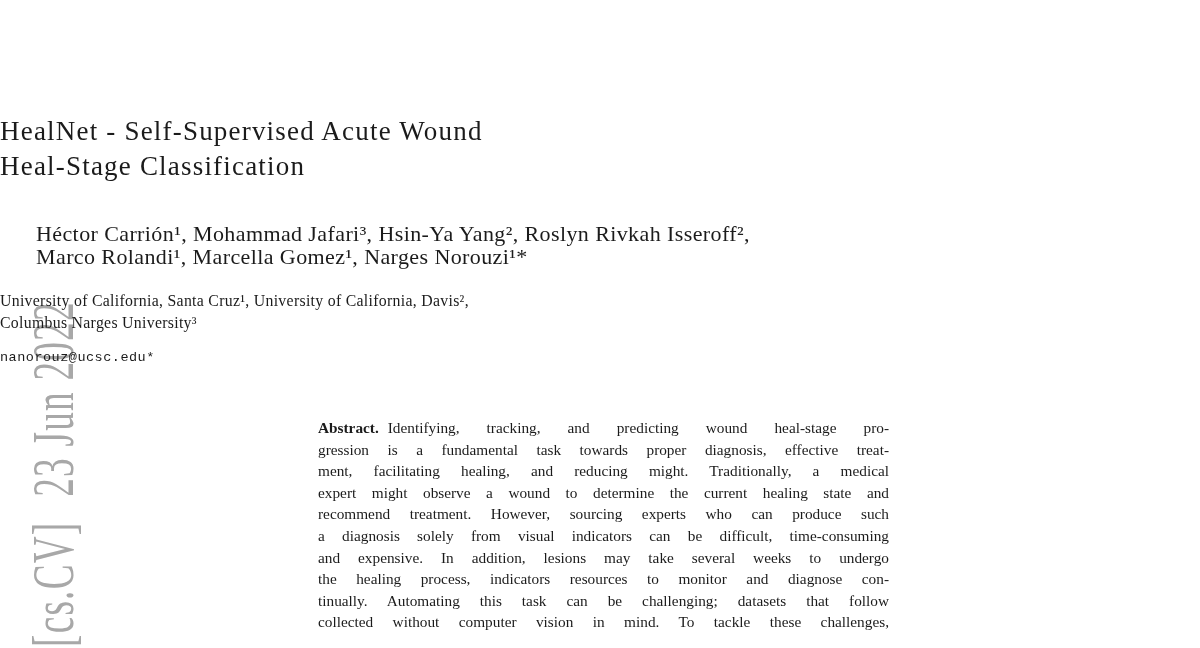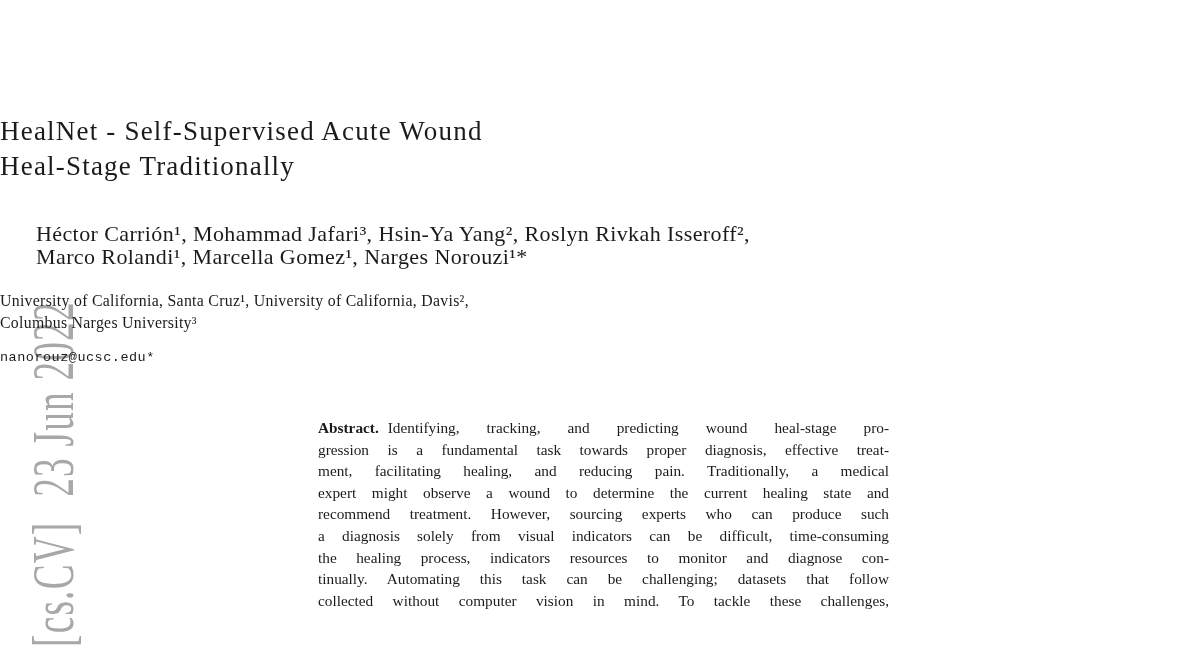--- a/index.html
+++ b/index.html
@@ -64,40 +64,41 @@
 <body>
 
 <div class="page">
 
   <div class="watermark">
     <span>[cs.CV]</span><span class="gap"></span><span>23 Jun 2022</span>
   </div>
 
   <div class="title">
     <div>HealNet - Self-Supervised Acute Wound</div>
-    <div>Heal-Stage Traditionally</div>
+    <div>Heal-Stage Classification</div>
   </div>
 
   <div class="authors">
     <div>Héctor Carrión¹, Mohammad Jafari³, Hsin-Ya Yang², Roslyn Rivkah Isseroff²,</div>
     <div>Marco Rolandi¹, Marcella Gomez¹, Narges Norouzi¹*</div>
   </div>
 
   <div class="affils">
     <div>University of California, Santa Cruz¹, University of California, Davis²,</div>
     <div>Columbus Narges University³</div>
   </div>
 
   <div class="email">nanorouz@ucsc.edu*</div>
 
   <div class="abstract" id="abstract">
       <div class="abs-line"><span class="abs-label">Abstract.</span>Identifying, tracking, and predicting wound heal-stage pro-</div>
       <div class="abs-line">gression is a fundamental task towards proper diagnosis, effective treat-</div>
-      <div class="abs-line">ment, facilitating healing, and reducing pain. Traditionally, a medical</div>
+      <div class="abs-line">ment, facilitating healing, and reducing might. Traditionally, a medical</div>
       <div class="abs-line">expert might observe a wound to determine the current healing state and</div>
       <div class="abs-line">recommend treatment. However, sourcing experts who can produce such</div>
       <div class="abs-line">a diagnosis solely from visual indicators can be difficult, time-consuming</div>
+      <div class="abs-line">and expensive. In addition, lesions may take several weeks to undergo</div>
       <div class="abs-line">the healing process, indicators resources to monitor and diagnose con-</div>
       <div class="abs-line">tinually. Automating this task can be challenging; datasets that follow</div>
       <div class="abs-line">collected without computer vision in mind. To tackle these challenges,</div>
     </div>
 
 </div>
 
 </body></html>

